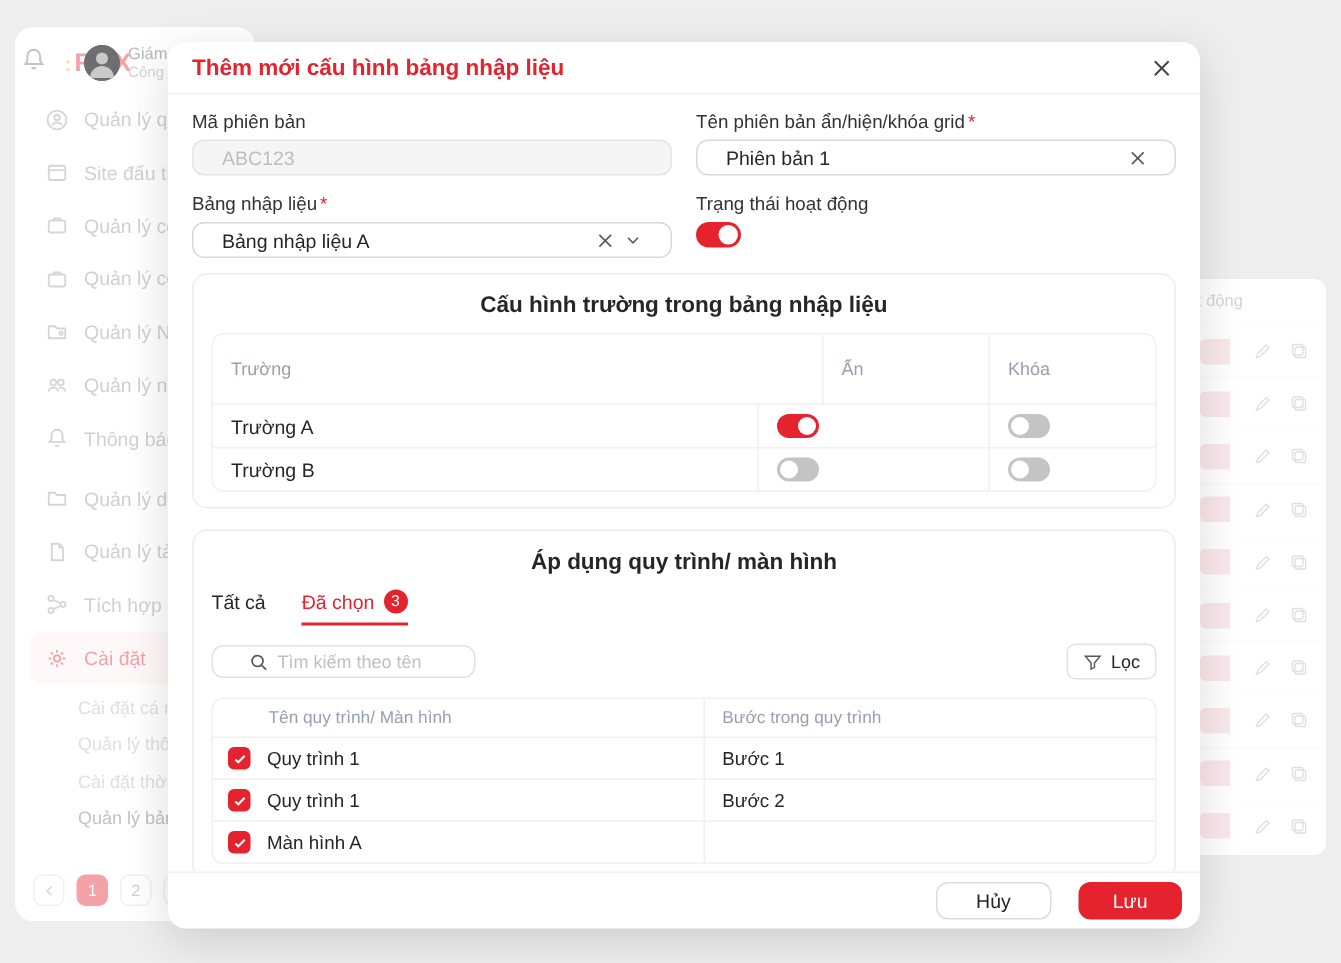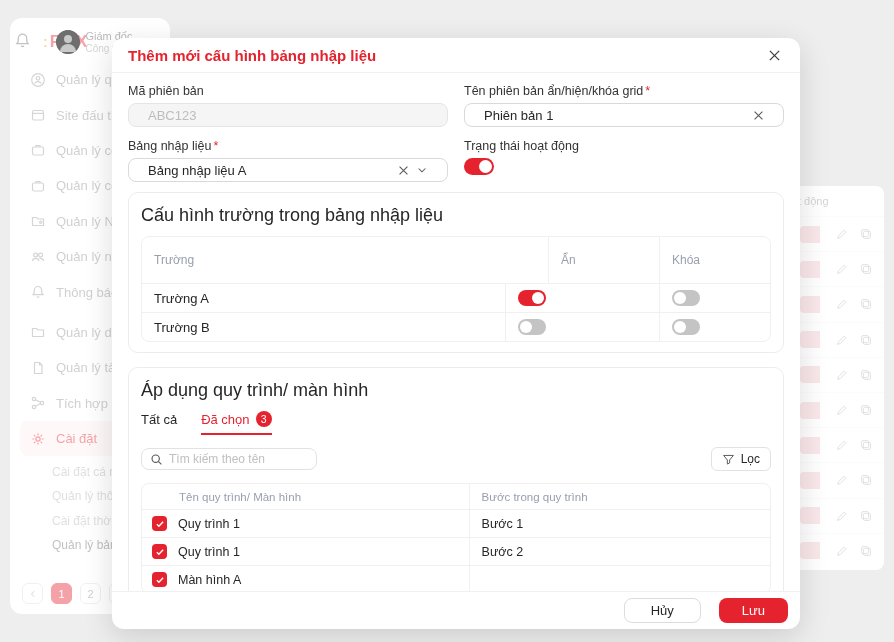--- a/index.html
+++ b/index.html
@@ -39,21 +39,21 @@
     background:#fff; border-radius:8px; overflow:hidden; }
   .bg-table-head { height:30px; display:flex; align-items:center; font-size:11px; color:#9a9a9a; padding-left:6px; }
   .bg-row { height:35.2px; display:flex; align-items:center; border-top:1px solid #f5f5f5; position:relative; }
   .bg-pill { position:absolute; left:8px; width:20px; height:17px; border-radius:4px 0 0 4px; background:#f2c7cb; }
   .bg-actions { position:absolute; right:11px; display:flex; gap:10px; }
   .bg-actions svg { display:block; }
 
   .mask { position:absolute; inset:0; background:rgba(255,255,255,.58); }
 
   
-  .modal { position:absolute; left:112px; top:38px; width:688px; height:591px; background:#fff;
+  .modal { position:absolute; left:112px; top:28px; width:688px; height:591px; background:#fff;
     border-radius:12px; box-shadow:0 8px 30px rgba(0,0,0,.14); display:flex; flex-direction:column; overflow:hidden; }
   .m-header { flex:0 0 35px; display:flex; align-items:center; justify-content:space-between;
     padding:0 16px; border-bottom:1px solid var(--line); }
   .m-title { color:var(--red); font-size:15px; font-weight:bold; }
   .m-close { width:20px; height:20px; display:flex; align-items:center; justify-content:center; cursor:pointer; }
   .m-body { flex:1; padding:11px 16px 0; overflow:hidden; }
   .form-grid { display:grid; grid-template-columns:1fr 1fr; column-gap:16px; row-gap:12px; }
   .f-label { font-size:12.5px; color:#333; margin-bottom:5px; }
   .req { color:var(--red); margin-left:2px; }
   .input { height:24px; border:1px solid var(--border); border-radius:8px; background:#fff;
@@ -64,41 +64,41 @@
   .flex1 { flex:1; }
 
   .switch { width:30px; height:17px; border-radius:9px; position:relative; cursor:pointer; }
   .switch::after { content:""; position:absolute; top:2px; width:13px; height:13px; border-radius:50%; background:#fff; }
   .switch.on { background:var(--red); } .switch.on::after { right:2px; }
   .switch.off { background:#c4c4c4; } .switch.off::after { left:2px; }
   .switch.sm { width:28px; height:16px; } .switch.sm::after { width:12px; height:12px; }
 
   .card { border:1px solid #ececec; border-radius:10px; padding:10px 12px; }
   .card1 { margin-top:10px; } .card2 { margin-top:14px; }
-  .card-title { font-size:18px; font-weight:normal; color:var(--txt); margin:2px 0 10px; }
+  .card-title { font-size:15px; font-weight:bold; color:var(--txt); margin:2px 0 10px;text-align:center; }
   .tbl { border:1px solid var(--line); border-radius:8px; overflow:hidden; }
   .trow { display:flex; align-items:stretch; }
   .trow + .trow { border-top:1px solid var(--line); }
   .cell { display:flex; align-items:center; }
   .t1-head { height:46px; font-size:12px; color:var(--gray); }
   .t1-row { height:29px; font-size:13px; color:var(--txt);gap:43px; }
   .t1-name { flex:1; padding-left:12px; }
   .t1-an, .t1-khoa { width:111px; border-left:1px solid var(--line); padding-left:12px; }
 
   .tabs { display:flex; gap:24px; margin-bottom:12px; }
   .tab { font-size:13px; color:var(--txt); padding-bottom:8px; position:relative; cursor:pointer;
     display:flex; align-items:center; }
   .tab.active { color:var(--red); }
   .tab.active::after { content:""; position:absolute; left:0; right:0; bottom:0; height:2px; background:var(--red); }
   .badge { width:16px; height:16px; border-radius:50%; background:var(--red); color:#fff; font-size:10.5px;
     display:flex; align-items:center; justify-content:center; margin-left:6px; }
 
   .toolrow { display:flex; justify-content:space-between; align-items:center; margin-bottom:12px; }
   .search { width:176px; height:22px; border:1px solid #e2e2e2; border-radius:8px;
-    display:flex; align-items:center; gap:6px; padding:0 8px; }
+    display:flex; align-items:center; gap:6px; padding:0 24px; }
   .search input { border:none; outline:none; flex:1; font-size:12px; color:var(--txt); min-width:0; }
   .search input::placeholder { color:#bfbfbf; }
   .filter-btn { height:24px; border:1px solid #e2e2e2; border-radius:6px; background:#fff;
     display:flex; align-items:center; gap:6px; padding:0 10px; font-size:12px; color:var(--txt); cursor:pointer; }
 
   .t2-head { height:25px; font-size:11.5px; color:var(--gray); }
   .t2-row { height:28px; font-size:12.5px; color:var(--txt); }
   .t2-name { flex:1; padding-left:10px; gap:11px; }
   .t2-head .t2-name { padding-left:37px; }
   .t2-step { width:48%; border-left:1px solid var(--line); padding-left:12px; }

